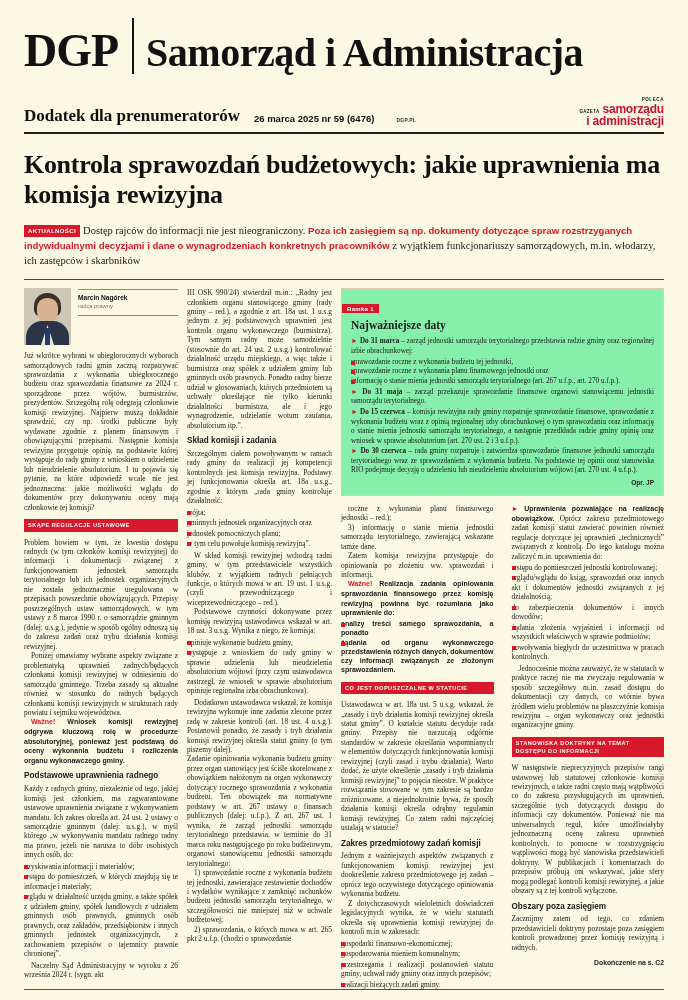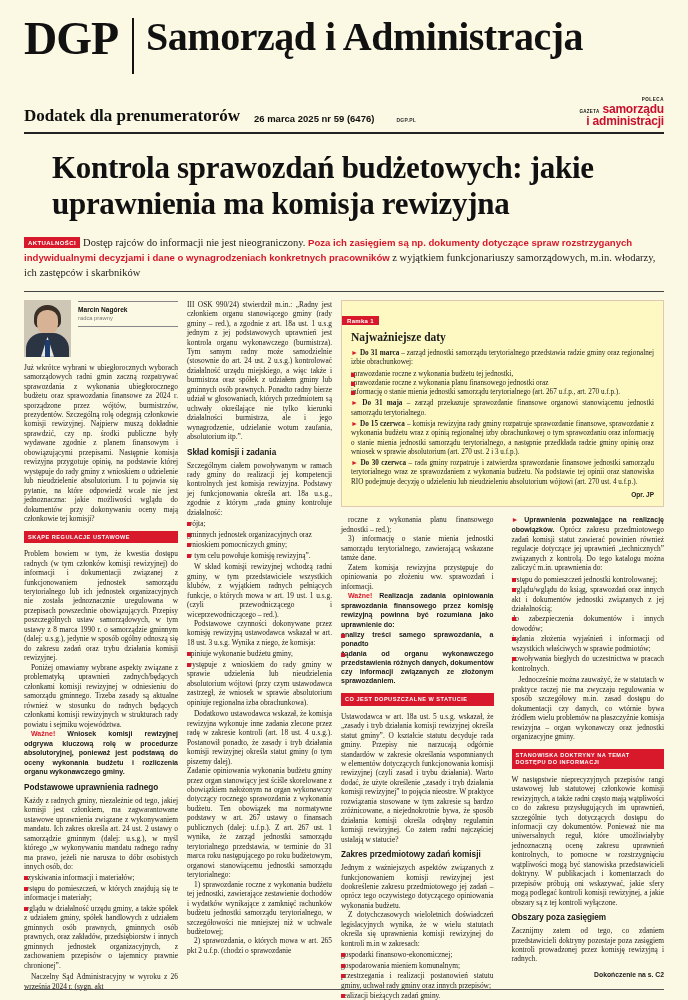--- a/index.html
+++ b/index.html
@@ -8,21 +8,21 @@
     width: 688px;
     height: 1000px;
     background: #fbf8e3;
     font-family: "Liberation Serif", serif;
     color: #1a1a1a;
     overflow: hidden;
   }
   .page { position: relative; width: 688px; height: 1000px; padding: 0 24px; }
 
   
-  .masthead { display: flex; align-items: flex-start; padding-top: 16px; }
+  .masthead { display: flex; align-items: flex-end; padding-top: 16px; }
   .logo-dgp {
     font-family: "Liberation Serif", serif;
     font-weight: bold;
     font-size: 46px;
     letter-spacing: -1px;
     line-height: 1;
     color: #111;
   }
   .logo-divider {
     width: 2px; background: #111; margin: 2px 12px 0 14px; height: 56px;
@@ -70,26 +70,25 @@
   .promo-big {
     font-family: "Liberation Sans", sans-serif; font-size: 12px;
     font-weight: bold; color: #c8102e; line-height: 1.05; letter-spacing: -.2px;
   }
   .rule-thick { height: 2px; background: #222; margin-top: 6px; }
 
   
   .headline {
     font-family: "Liberation Serif", serif;
     font-weight: bold;
-    font-size: 31px;
+    font-size: 26px;
     line-height: 1.16;
     margin-top: 16px;
     color: #111;
     letter-spacing: -0.3px;
-    margin-left: 28px;
   }
 
   
   .lead { margin-top: 14px; font-size: 10.2px; line-height: 1.42; }
   .tag-aktualnosci {
     display: inline-block; background: #d8182b; color: #fff;
     font-family: "Liberation Sans", sans-serif; font-size: 6px;
     font-weight: bold; padding: 2px 4px 1px; letter-spacing: .4px;
     vertical-align: 1px; margin-right: 3px;
   }
@@ -174,21 +173,21 @@
     position: relative; padding-left: 0; margin-bottom: 1px;
     text-align: justify; line-height: 1.28;
   }
   ul.sq li:before {
     content: ""; position: absolute; left: 0; top: 3px;
     width: 4px; height: 4px; background: #d8182b;
   }
 
   
   .ramka {
-    background: #fef9c3; border: 1px solid #e0c9ae;
+    background: #86efac; border: 1px solid #e0c9ae;
     width: 323px; padding: 8px 9px 7px; margin-bottom: 8px;
   }
   .ramka-tag {
     display: inline-block; background: #d8182b; color: #fff;
     font-family: "Liberation Sans", sans-serif; font-size: 6px;
     font-weight: bold; padding: 2px 5px 1px; letter-spacing: .3px;
     margin: -8px 0 6px -9px;
   }
   .ramka-title {
     font-family: "Liberation Serif", serif; font-weight: bold;
@@ -286,21 +285,21 @@
       <p>Naczelny Sąd Administracyjny w wyroku z 26 września 2024 r. (sygn. akt</p>
     </div>
 
     <div class="col">
       <p class="noind">III OSK 990/24) stwierdził m.in.: „Radny jest członkiem organu stanowiącego gminy (rady gminy – red.), a zgodnie z art. 18a ust. 1 u.s.g jednym z jej podstawowych uprawnień jest kontrola organu wykonawczego (burmistrza). Tym samym radny może samodzielnie (stosownie do art. 24 ust. 2 u.s.g.) kontrolować działalność urzędu miejskiego, a więc także i burmistrza oraz spółek z udziałem gminy lub gminnych osób prawnych. Ponadto radny bierze udział w głosowaniach, których przedmiotem są uchwały określające nie tylko kierunki działalności burmistrza, ale i jego wynagrodzenie, udzielanie wotum zaufania, absolutorium itp.”.</p>
       <div class="sub-head">Skład komisji i zadania</div>
       <p class="noind">Szczególnym ciałem powoływanym w ramach rady gminy do realizacji jej kompetencji kontrolnych jest komisja rewizyjna. Podstawy jej funkcjonowania określa art. 18a u.s.g., zgodnie z którym „rada gminy kontroluje działalność:</p>
       <ul class="sq">
         <li>wójta;</li>
         <li>gminnych jednostek organizacyjnych oraz</li>
-        <li>wnioskiem pomocniczych gminy;</li>
+        <li>jednostek pomocniczych planu;</li>
         <li>w tym celu powołuje komisję rewizyjną”.</li>
       </ul>
       <p>W skład komisji rewizyjnej wchodzą radni gminy, w tym przedstawiciele wszystkich klubów, z wyjątkiem radnych pełniących funkcje, o których mowa w art. 19 ust. 1 u.s.g. (czyli przewodniczącego i wiceprzewodniczącego – red.).</p>
       <p>Podstawowe czynności dokonywane przez komisję rewizyjną ustawodawca wskazał w art. 18 ust. 3 u.s.g. Wynika z niego, że komisja:</p>
       <ul class="sq">
         <li>opiniuje wykonanie budżetu gminy,</li>
         <li>występuje z wnioskiem do rady gminy w sprawie udzielenia lub nieudzielenia absolutorium wójtowi (przy czym ustawodawca zastrzegł, że wniosek w sprawie absolutorium opiniuje regionalna izba obrachunkowa).</li>
       </ul>
       <p>Dodatkowo ustawodawca wskazał, że komisja rewizyjna wykonuje inne zadania zlecone przez radę w zakresie kontroli (art. 18 ust. 4 u.s.g.). Postanowił ponadto, że zasady i tryb działania komisji rewizyjnej określa statut gminy (o tym piszemy dalej).</p>
       <p class="noind">Zadanie opiniowania wykonania budżetu gminy przez organ stanowiący jest ściśle skorelowane z obowiązkiem nałożonym na organ wykonawczy dotyczący rocznego sprawozdania z wykonania budżetu. Ten obowiązek ma normatywne podstawy w art. 267 ustawy o finansach publicznych (dalej: u.f.p.). Z art. 267 ust. 1 wynika, że zarząd jednostki samorządu terytorialnego przedstawia, w terminie do 31 marca roku następującego po roku budżetowym, organowi stanowiącemu jednostki samorządu terytorialnego:</p>

